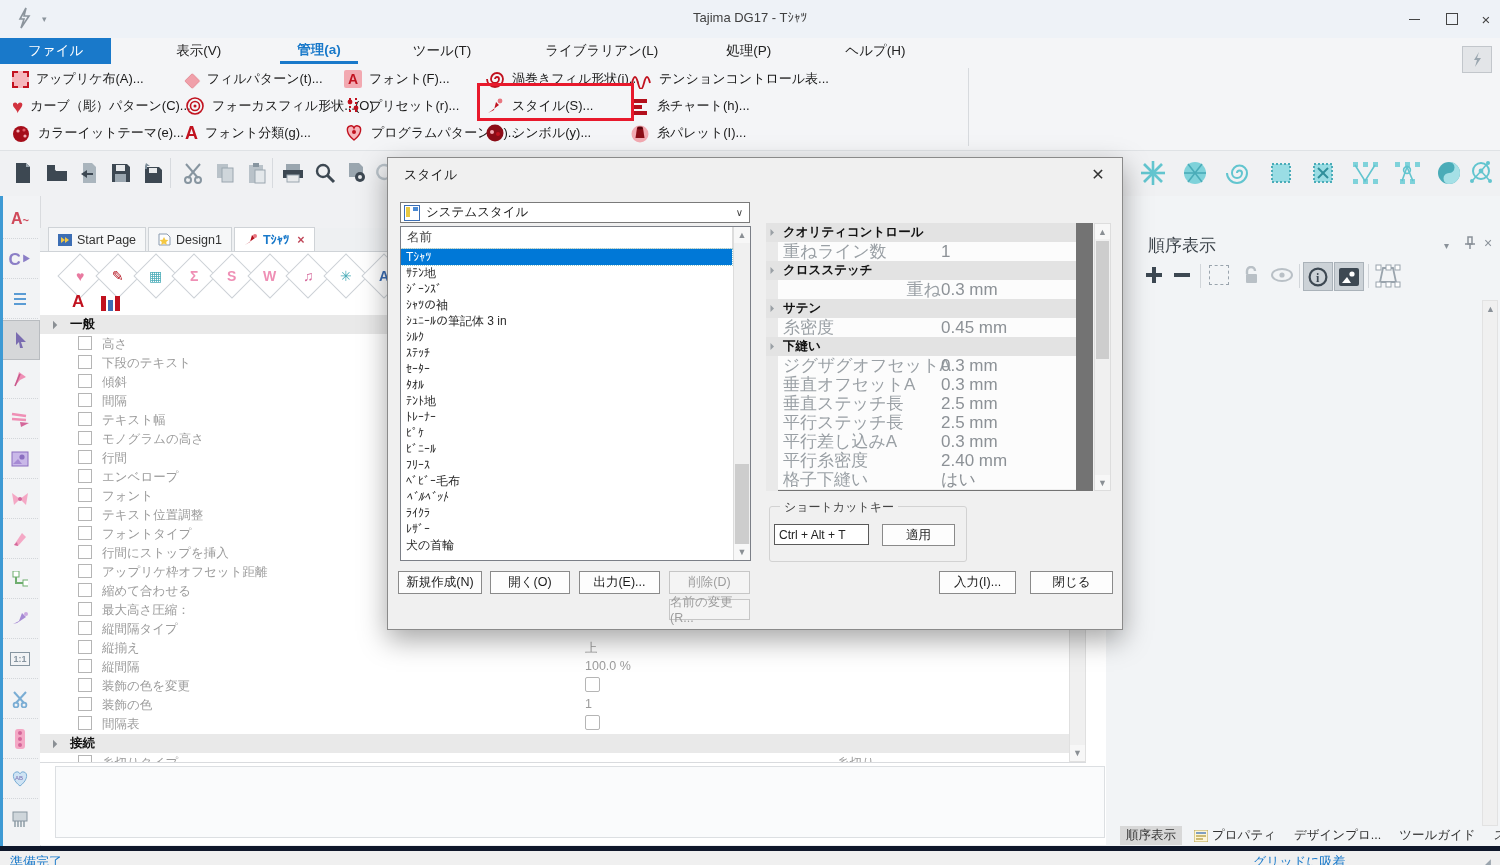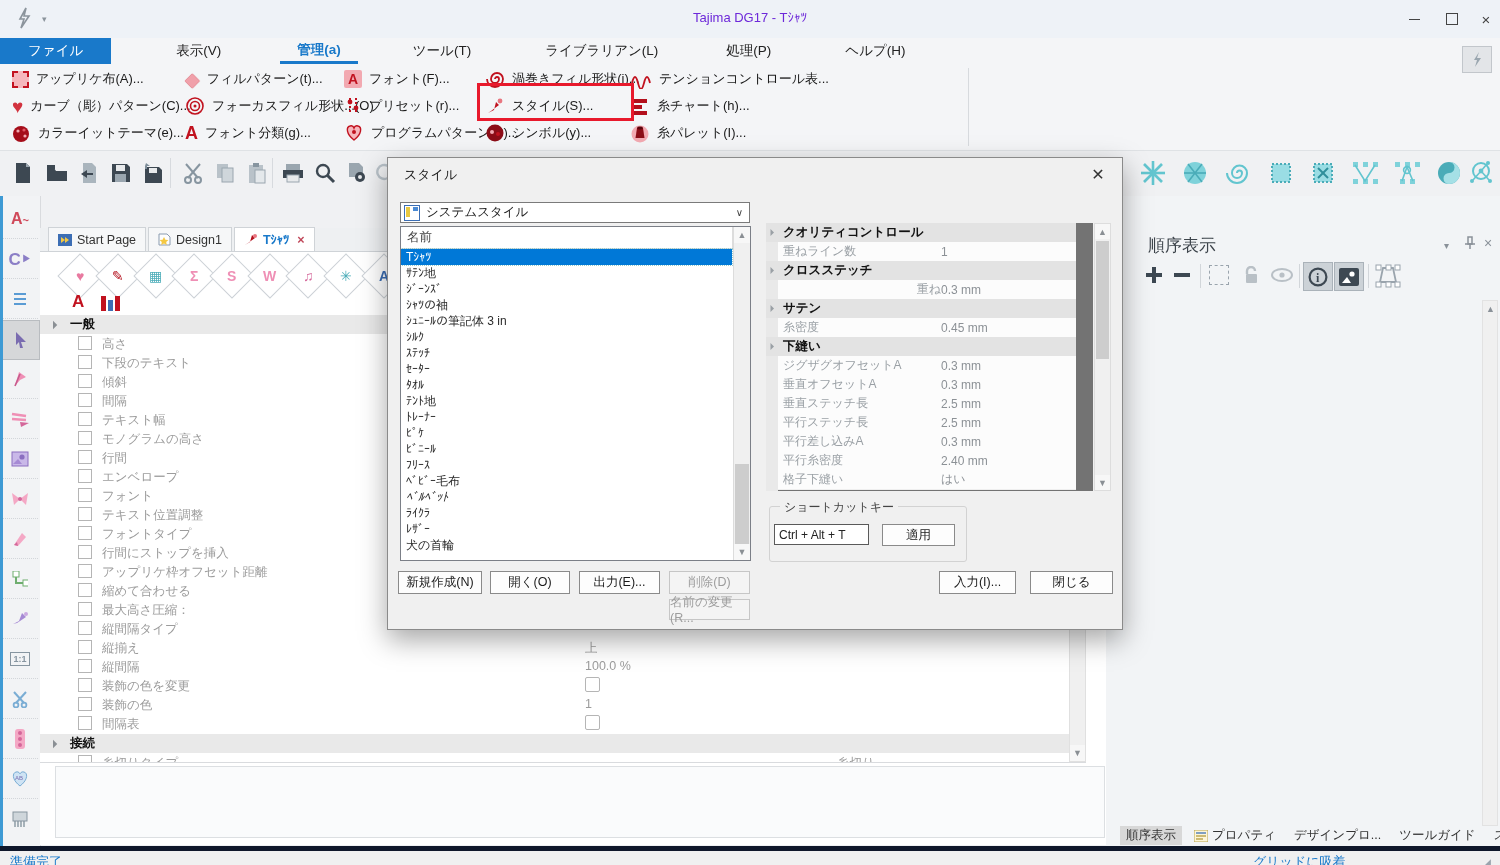--- a/index.html
+++ b/index.html
@@ -1,20 +1,20 @@
 <!DOCTYPE html>
 <html><head>
 <meta charset="utf-8">
 <style>
   html,body{margin:0;padding:0;background:#d8d8d8;font-family:"Liberation Sans","DejaVu Sans",sans-serif;}
   #app{position:relative;width:1500px;height:865px;background:#f0f1f3;overflow:hidden;color:#222;font-size:13px;}
   .abs{position:absolute;}
   
   .titlebar{position:absolute;left:0;top:0;width:1500px;height:38px;background:#eef2f7;}
-  .wtitle{position:absolute;left:0;right:0;top:10px;text-align:center;color:#6d28d9;font-size:13px;}
+  .wtitle{position:absolute;left:0;right:0;top:10px;text-align:center;color:#404040;font-size:13px;}
   .winbtn{position:absolute;top:6px;width:32px;height:26px;display:flex;align-items:center;justify-content:center;color:#444;font-size:15px;}
   
   .menubar{position:absolute;left:0;top:38px;width:1500px;height:26px;background:#f4f5f7;display:flex;align-items:stretch;font-size:13.5px;}
   .mi{display:flex;align-items:center;padding:0 17px;color:#222;}
   .mi.file{background:#1979ca;color:#fff;padding:0 28px;}
   .mi.active{color:#1979ca;border-bottom:3px solid #1979ca;font-weight:bold;}
   
   .ribbon{position:absolute;left:0;top:64px;width:1500px;height:86px;background:#f4f5f7;border-bottom:1px solid #dfe2e5;}
   .rb-item{position:absolute;display:flex;align-items:center;gap:7px;height:24px;color:#1a1a1a;font-size:13px;white-space:nowrap;}
   .rb-sep{position:absolute;left:968px;top:4px;width:1px;height:78px;background:#d7dade;}
@@ -78,21 +78,21 @@
   .lhead{position:absolute;left:0;top:0;width:332px;height:22px;border-bottom:1px solid #dcdcdc;border-right:1px solid #dcdcdc;display:flex;align-items:center;padding-left:6px;box-sizing:border-box;color:#444;font-size:12.5px;background:#fff;}
   .lrow{position:absolute;left:0;width:331px;height:16px;display:flex;align-items:center;padding-left:5px;box-sizing:border-box;font-size:12px;color:#2b2b2b;white-space:nowrap;}
   .lrow.sel{background:#0078d7;color:#fff;outline:1px dotted #9cc;}
   .lscroll{position:absolute;right:0;top:0;width:17px;height:333px;background:#f0f0f0;border-left:1px solid #dcdcdc;box-sizing:border-box;}
   .lscroll .up,.lscroll .dn{position:absolute;left:0;width:16px;height:16px;display:flex;align-items:center;justify-content:center;color:#8a8f94;font-size:9px;background:#f7f7f7;}
   .lscroll .up{top:0;} .lscroll .dn{bottom:0;}
   .lscroll .thumb{position:absolute;left:1px;top:237px;width:14px;height:80px;background:#cdcdcd;}
   .dgrid{position:absolute;left:378px;top:65px;width:327px;height:268px;background:#737373;overflow:hidden;}
   .dgut{position:absolute;left:0;top:0;width:12px;height:268px;background:#e9e9e9;}
   .dg-h{position:absolute;left:0;width:310px;height:19px;background:#e3e3e3;display:flex;align-items:center;font-weight:bold;font-size:12.5px;color:#111;padding-left:17px;box-sizing:border-box;}
-  .dg-r{position:absolute;left:12px;width:298px;height:19px;display:flex;align-items:center;font-size:12px;border-bottom:1px solid #efefef;background:#fcfcfc;}
+  .dg-r{position:absolute;left:12px;width:298px;height:19px;display:flex;align-items:center;font-size:17px;border-bottom:1px solid #efefef;background:#fcfcfc;}
   .dg-r .l{width:158px;padding-left:5px;color:#9aa0a5;white-space:nowrap;}
   .dg-r .v{color:#8c9196;white-space:nowrap;}
   .dg-exp{position:absolute;left:2px;width:0;height:0;border-left:5px solid transparent;border-top:5px solid #9aa0a5;transform:rotate(45deg);}
   .dgscroll{position:absolute;left:706px;top:65px;width:17px;height:268px;background:#f0f0f0;border:1px solid #ddd;box-sizing:border-box;}
   .dgscroll .up,.dgscroll .dn{position:absolute;left:0;width:15px;height:15px;display:flex;align-items:center;justify-content:center;color:#8a8f94;font-size:9px;background:#f7f7f7;}
   .dgscroll .up{top:0;}.dgscroll .dn{bottom:0;}
   .dgscroll .thumb{position:absolute;left:1px;top:17px;width:13px;height:118px;background:#cdcdcd;}
   .grpbox{position:absolute;left:381px;top:348px;width:196px;height:54px;border:1px solid #d2d2d2;border-radius:3px;}
   .grpleg{position:absolute;left:10px;top:-8px;background:#f0f0f0;padding:0 4px;font-size:12px;color:#444;}
   .scinput{position:absolute;left:4px;top:17px;width:95px;height:21px;border:1px solid #5a5a5a;font-size:12px;padding:0 4px;box-sizing:border-box;background:#fff;color:#222;font-family:inherit;}

